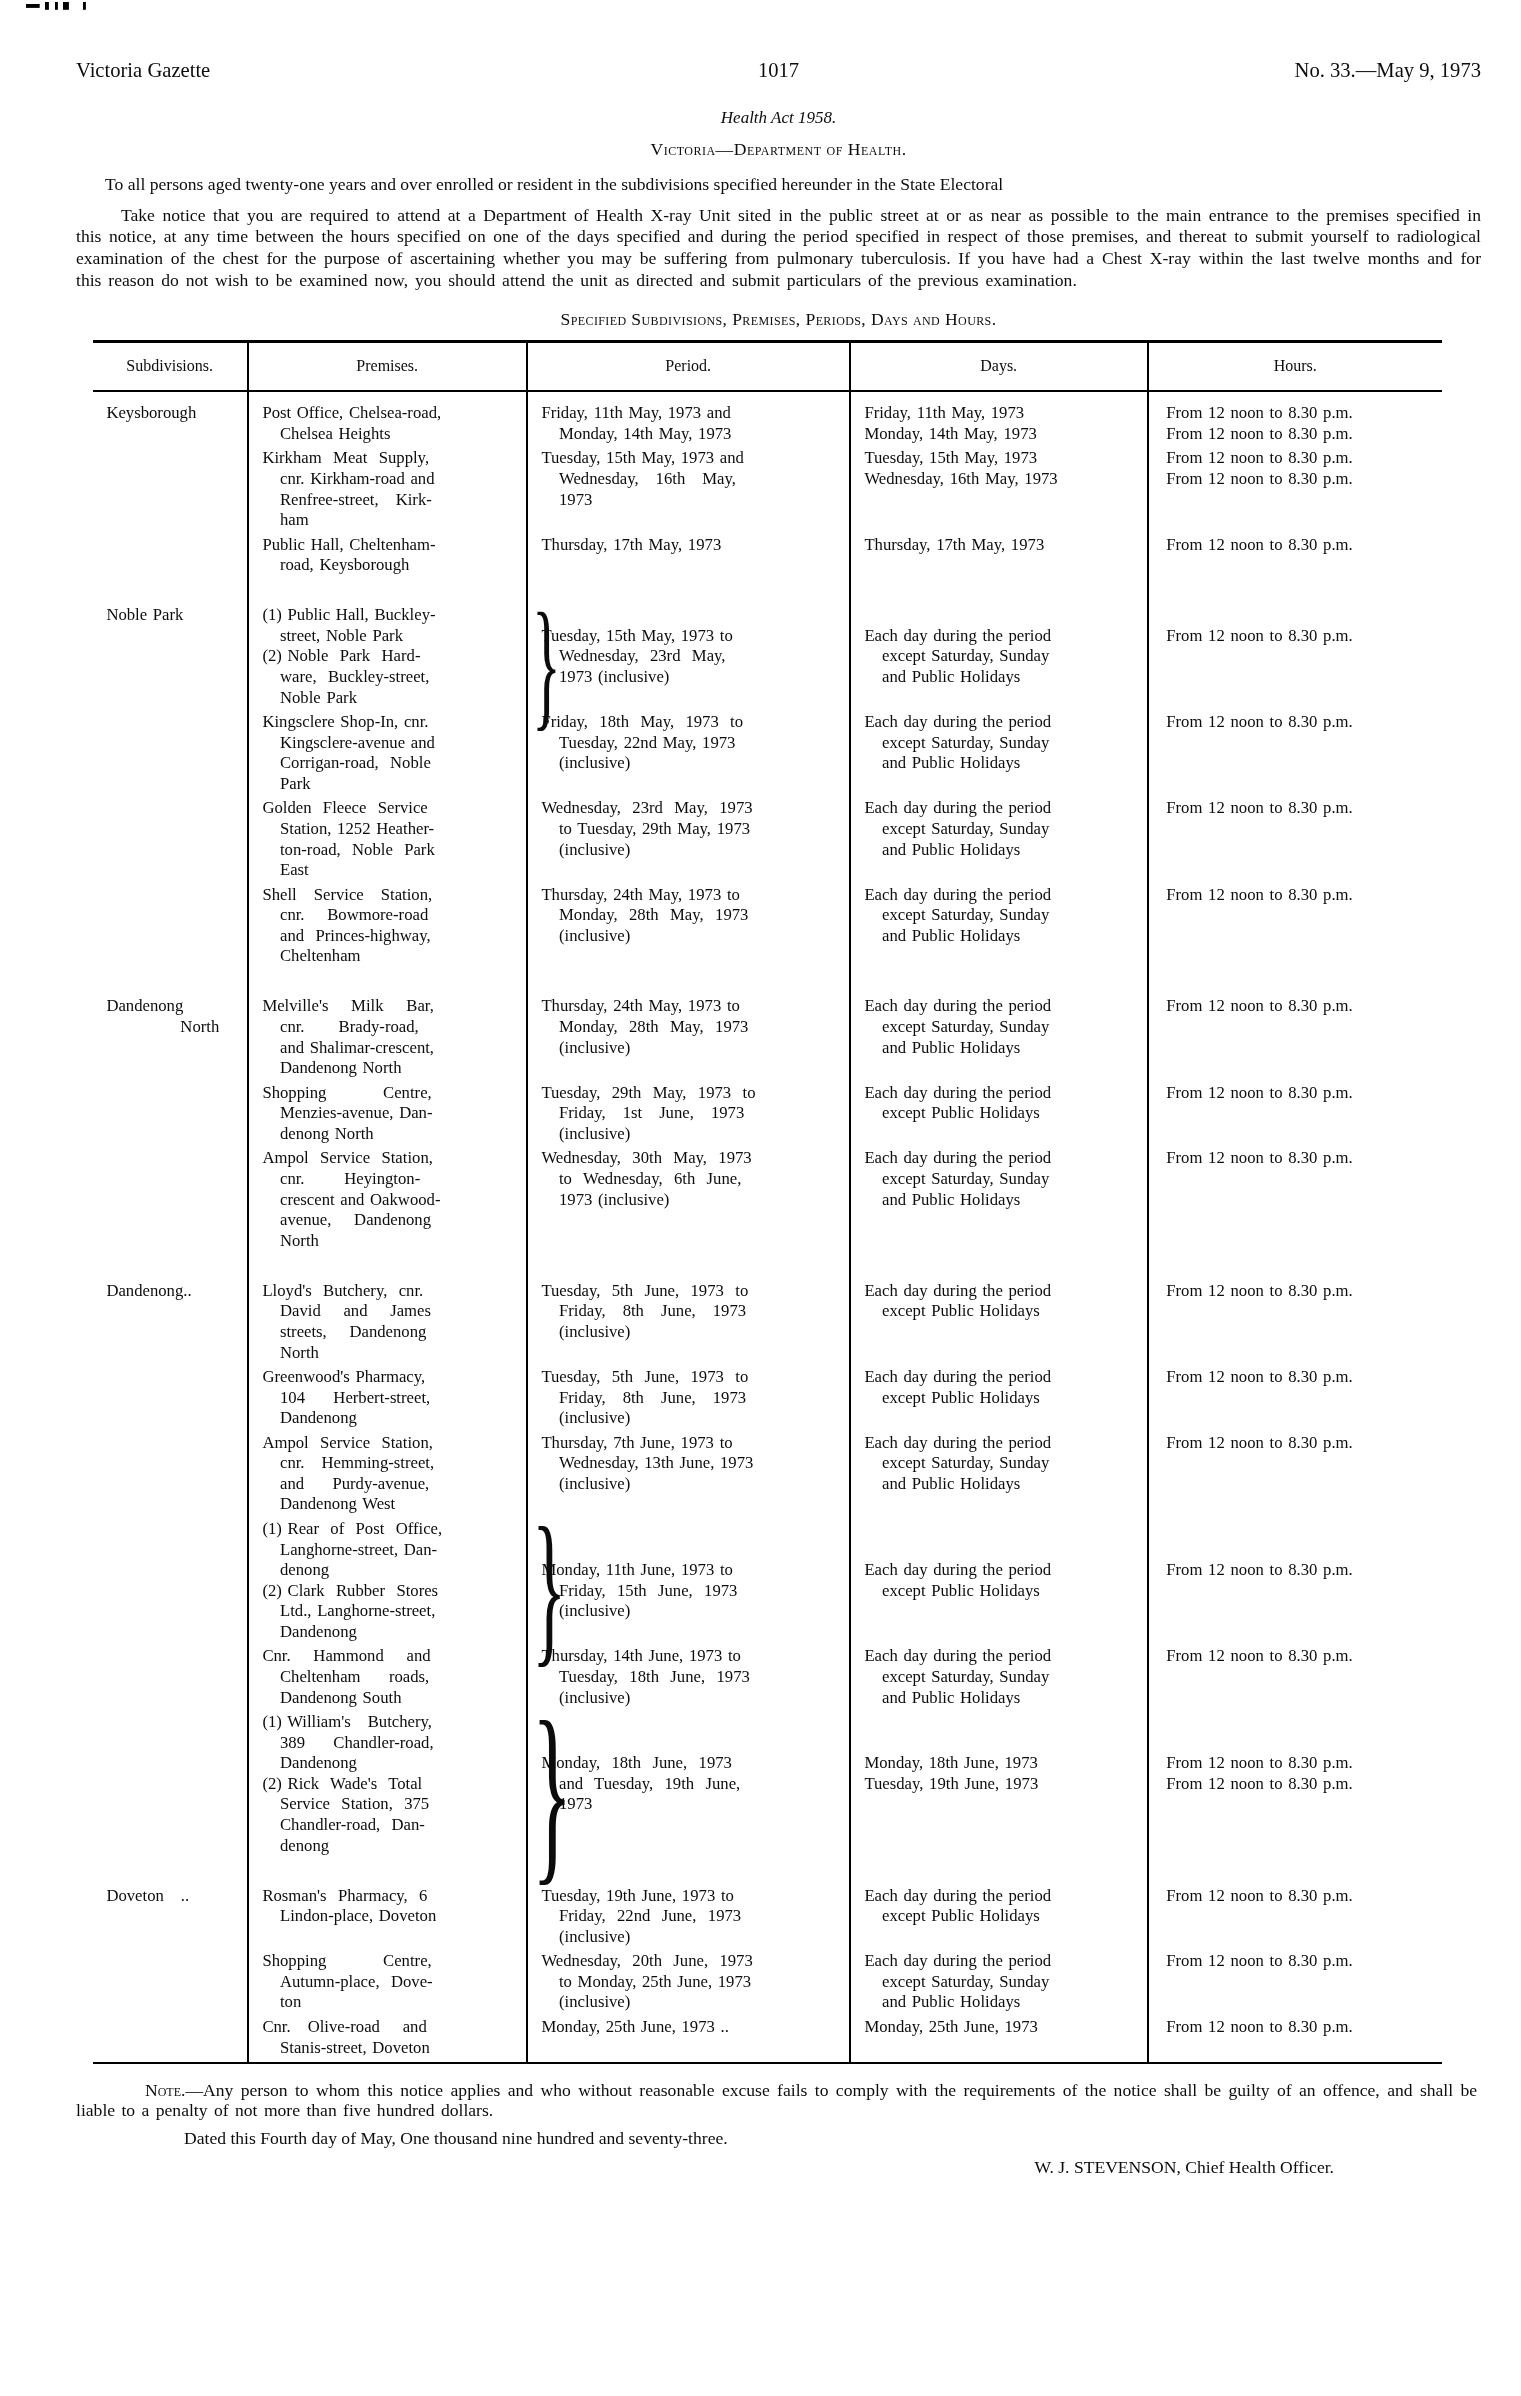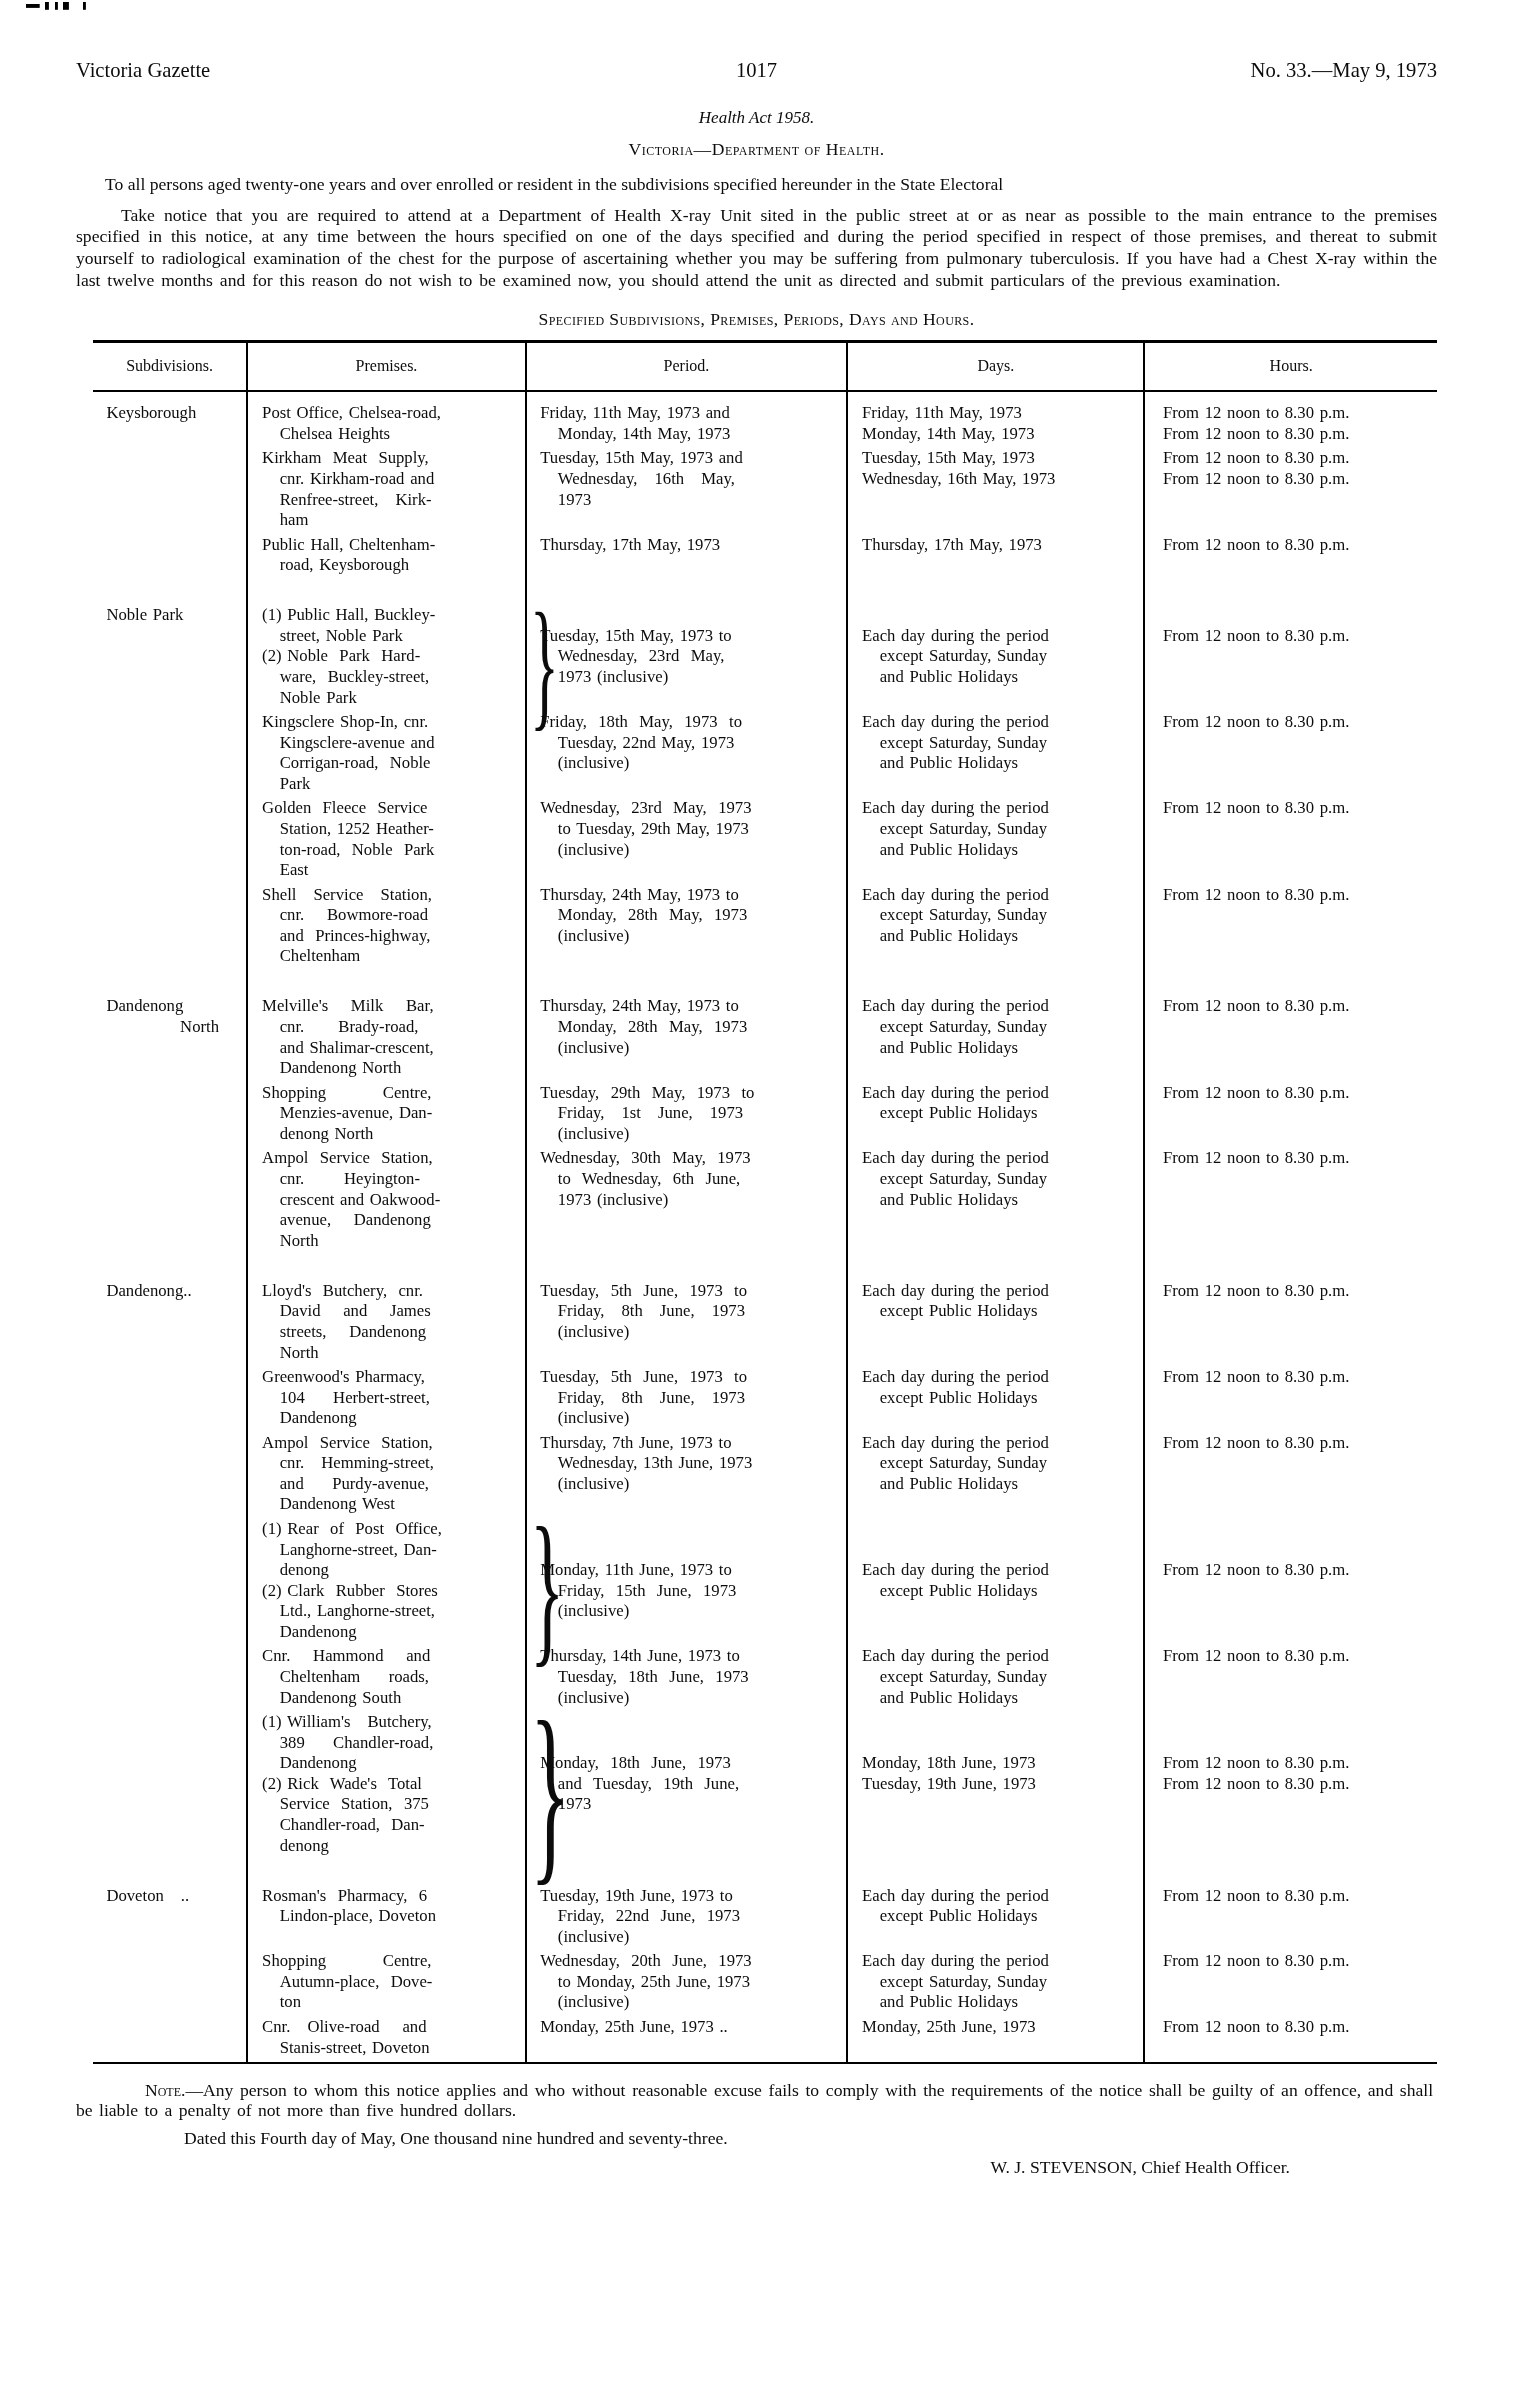--- a/index.html
+++ b/index.html
@@ -7,21 +7,21 @@
     width:1521px;height:2396px;background:#ffffff;color:#0c0c0c;
     font-family:"Liberation Serif", serif;overflow:hidden;position:relative;
   }
   .artifact{position:absolute;top:2px;left:25.5px;width:69px;height:7.8px;
     background:
       linear-gradient(#000,#000) 0 2px/13.7px 3.9px no-repeat,
       linear-gradient(#000,#000) 19.6px 0/3.9px 7.8px no-repeat,
       linear-gradient(#000,#000) 29px 0/2.9px 7.8px no-repeat,
       linear-gradient(#000,#000) 37px 0/5.9px 7.8px no-repeat,
       linear-gradient(#000,#000) 57px 0/2.9px 7.8px no-repeat;}
-  .page{padding:59px 84px 0 76px;}
+  .page{padding:59px 40px 0 76px;}
   .masthead{display:flex;align-items:baseline;font-size:20.6px;}
   .masthead .left{width:412px;text-align:left;}
   .masthead .mid{flex:1;text-align:center;}
   .masthead .right{width:412px;text-align:right;}
   .act{ text-align:center;font-style:italic;font-size:17px;margin-top:25.5px;}
   .dept{text-align:center;font-variant:small-caps;font-size:17.6px;margin-top:11.8px;letter-spacing:0.5px;}
   .title{text-align:center;font-family:"Liberation Sans", sans-serif;font-weight:bold;
     font-size:24.5px;margin-top:15.7px;letter-spacing:0.3px;word-spacing:6.9px;}
   .intro{margin-top:13.7px;font-size:17.6px;}
   .intro .l1{display:block;text-align:justify;padding-left:29px;}

